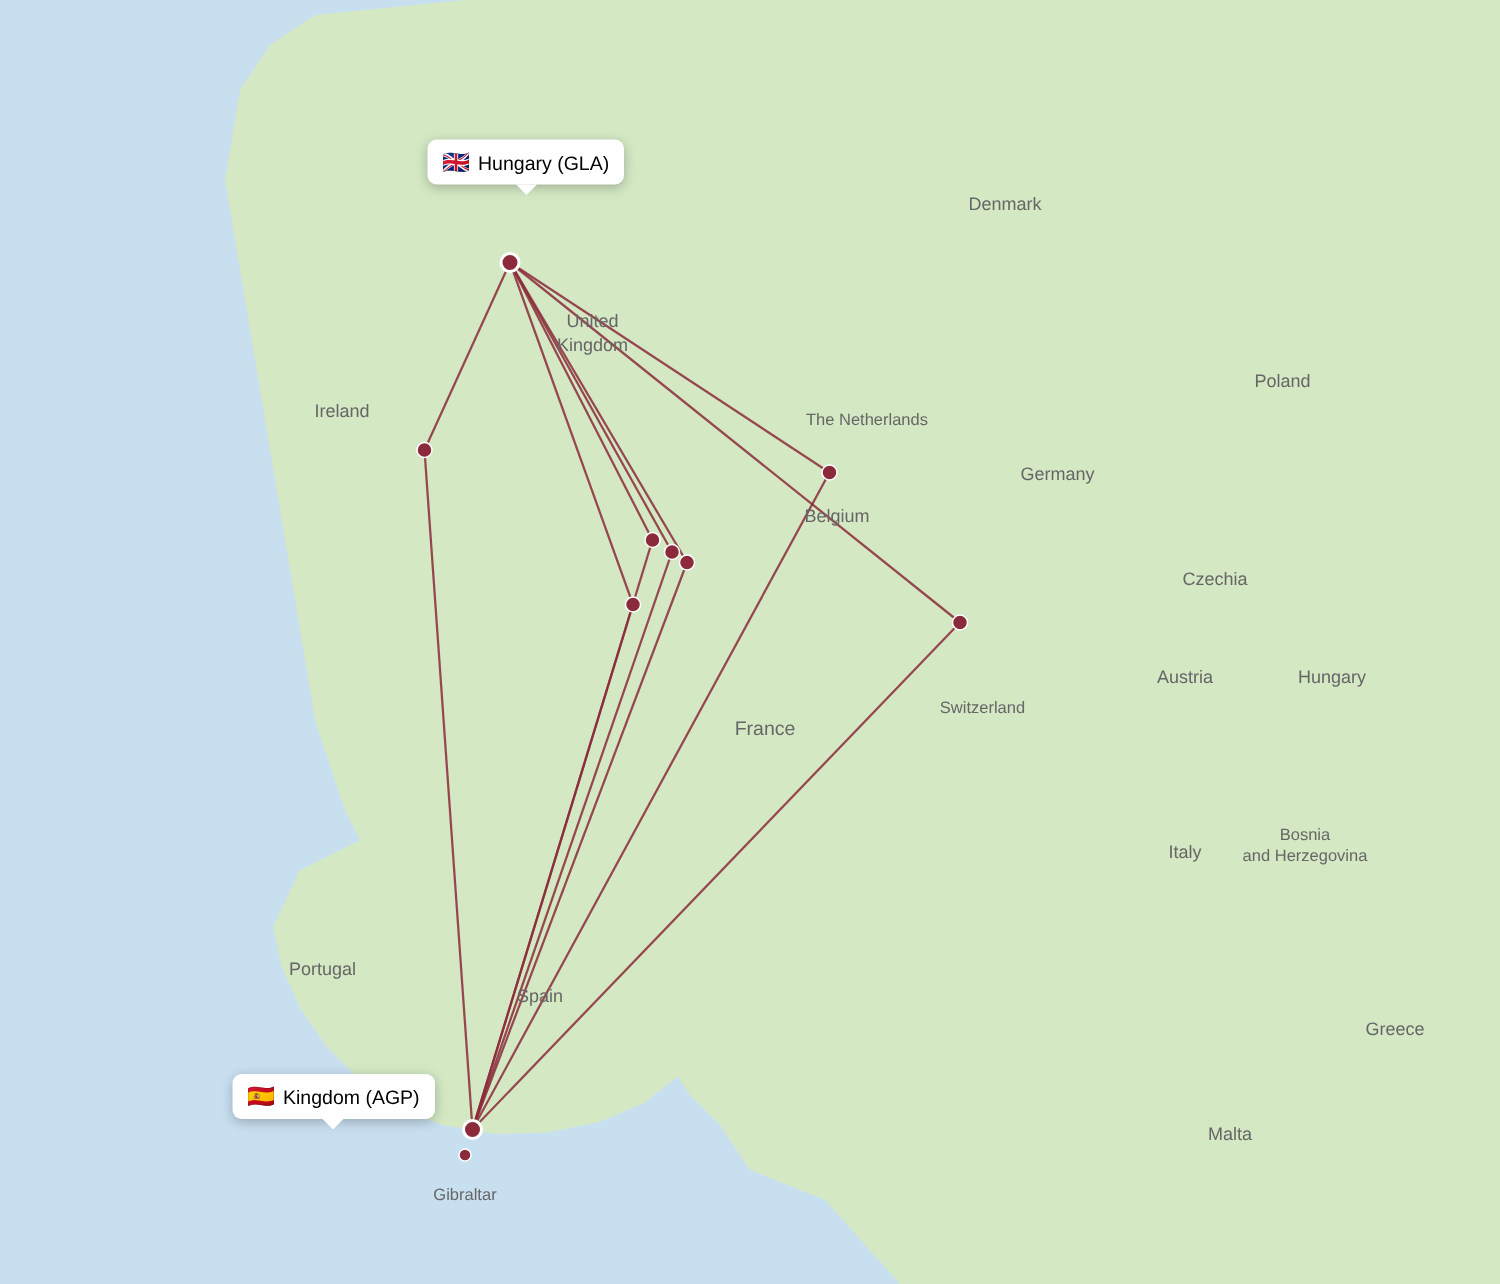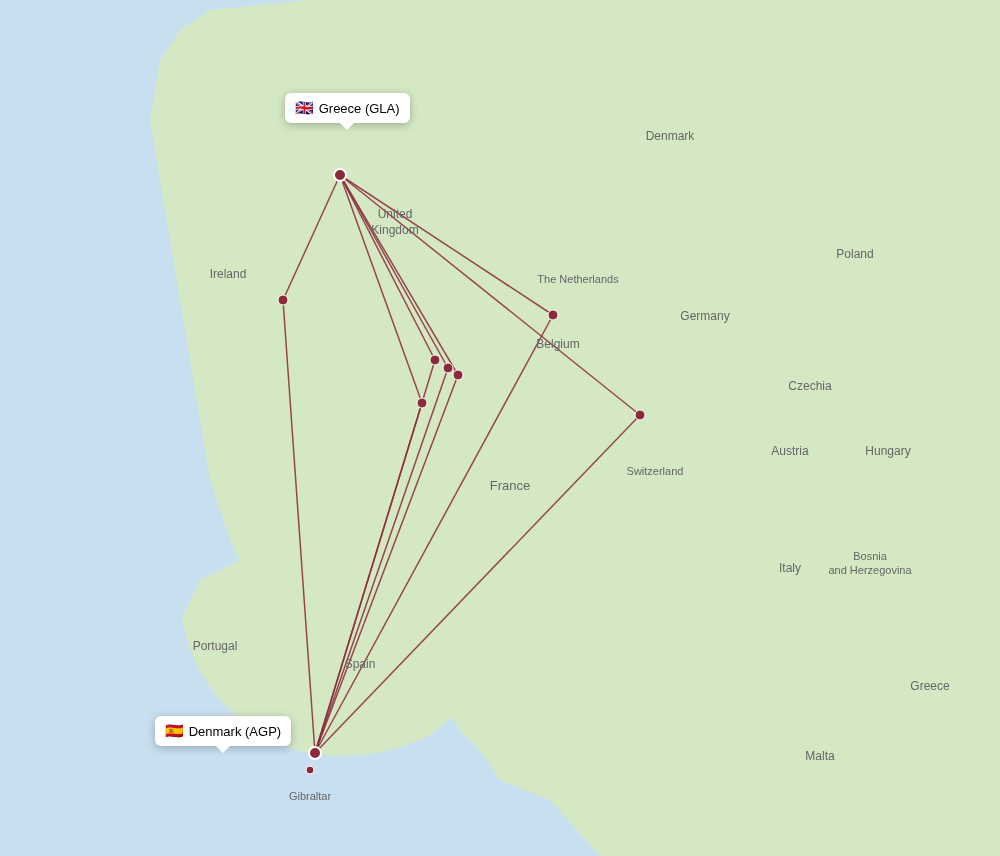--- a/index.html
+++ b/index.html
@@ -160,20 +160,20 @@
     <text x="360" y="668" font-size="12" fill="#666" font-family="Arial" text-anchor="middle">Spain</text>
     <text x="870" y="560" font-size="11" fill="#666" font-family="Arial" text-anchor="middle">Bosnia</text>
     <text x="870" y="574" font-size="11" fill="#666" font-family="Arial" text-anchor="middle">and Herzegovina</text>
     <text x="930" y="690" font-size="12" fill="#666" font-family="Arial" text-anchor="middle">Greece</text>
     <text x="820" y="760" font-size="12" fill="#666" font-family="Arial" text-anchor="middle">Malta</text>
     <text x="310" y="800" font-size="11" fill="#666" font-family="Arial" text-anchor="middle">Gibraltar</text>
   </svg>
 
   <div class="location-label label-pointer-down" id="glasgow-label">
     <span class="flag">🇬🇧</span>
-    <span>Greece (GLA)</span>
+    <span>Hungary (GLA)</span>
   </div>
 
   <div class="location-label label-pointer-down" id="malaga-label">
     <span class="flag">🇪🇸</span>
-    <span>Denmark (AGP)</span>
+    <span>Kingdom (AGP)</span>
   </div>
 </div>
 
 </body></html>

